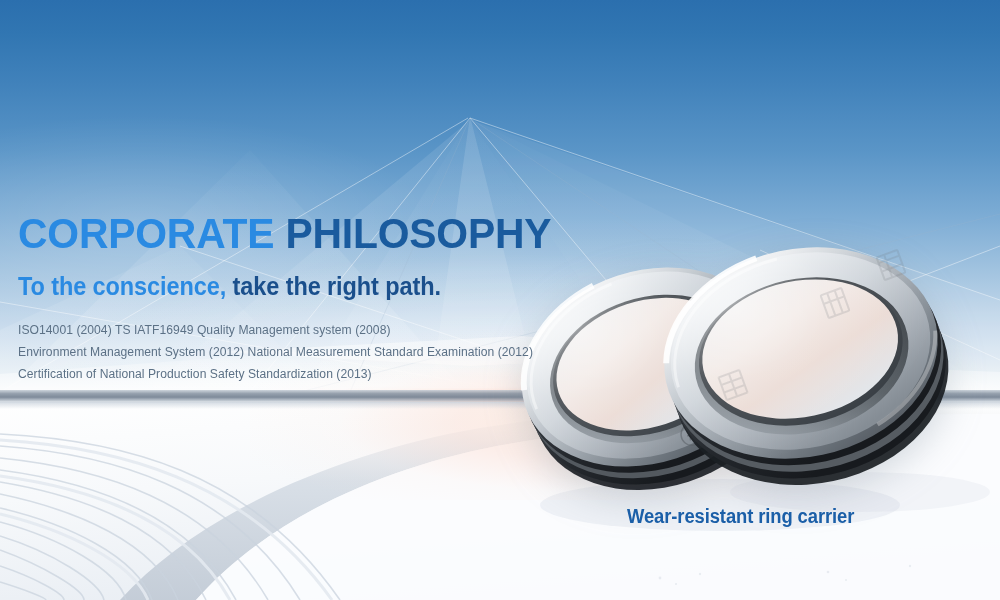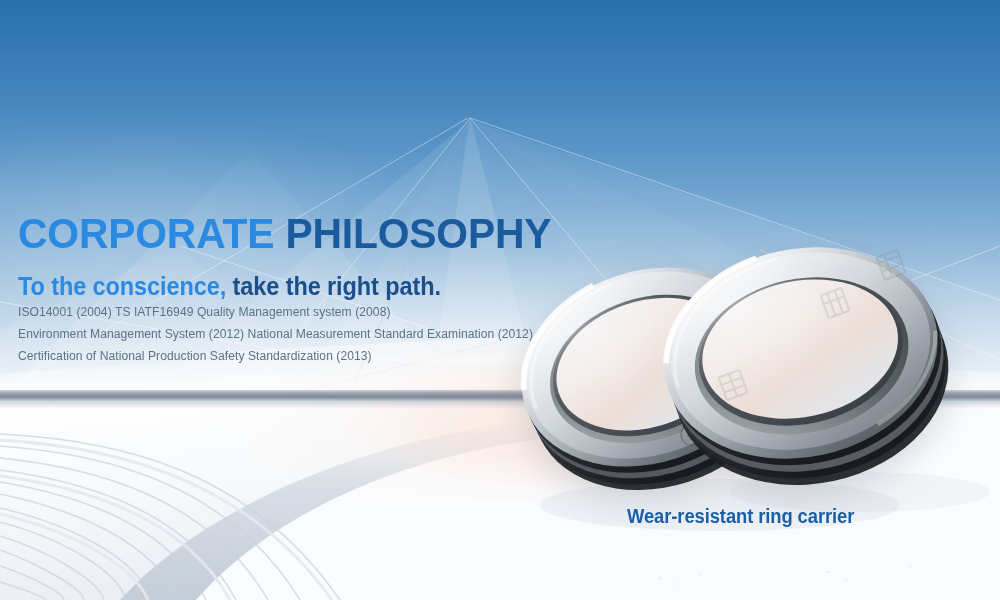--- a/index.html
+++ b/index.html
@@ -109,20 +109,21 @@
     font-weight:bold;
     letter-spacing:-.1px;
     white-space:nowrap;
     transform:scaleX(.94);
     transform-origin:left center;
   }
   .subline .sl-a{ color:#2a8ae2; }
   .subline .sl-b{ color:#1a4f8c; }
 
   .certs{
+    margin-top:18px;
   }
   .cert-line{
     font-family:"Liberation Sans", sans-serif;
     font-size:12.5px;
     color:#5c7186;
     line-height:22px;
     white-space:nowrap;
     letter-spacing:.05px;
     transform:scaleX(.97);
     transform-origin:left center;

